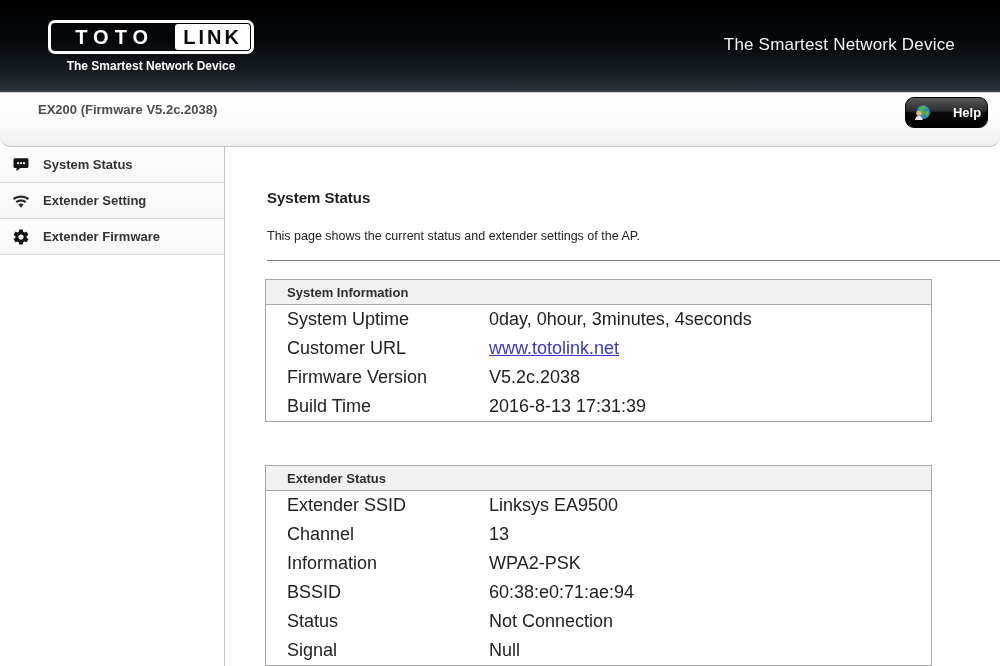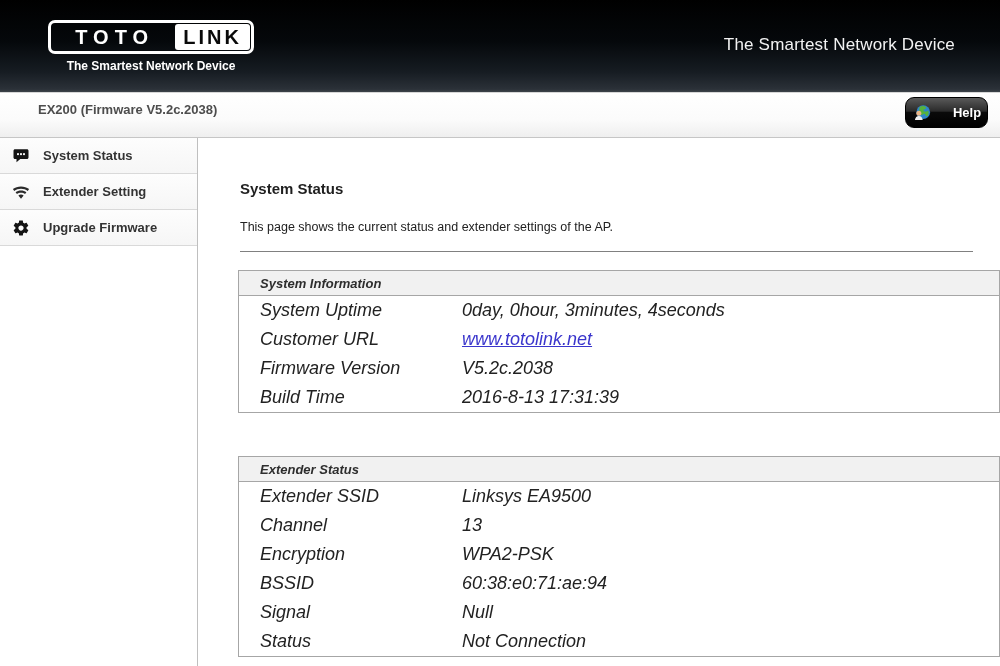--- a/index.html
+++ b/index.html
@@ -17,23 +17,23 @@
     color:#fff; font-weight:bold; font-size:20px; letter-spacing:6px; padding-left:4px; }
   .logo-part2 { display:flex; align-items:center; justify-content:center;
     background:#fff; color:#0a0a0a; font-weight:bold; font-size:20px;
     letter-spacing:3px; padding:0 8px; border-radius:3px; margin:1px; }
   .logo-tagline { margin-top:5px; text-align:center; color:#fff;
     font-weight:bold; font-size:12px; }
   .header-tagline { position:absolute; right:45px; top:35px; color:#f2f2f2;
     font-size:17px; font-weight:normal; letter-spacing:0.2px; }
 
   
-  .subheader { position:relative; height:45px;
+  .subheader { position:relative; height:54px;
     background:linear-gradient(180deg,#ffffff 0%,#fbfbfb 60%,#efefef 100%);
-    border-bottom:1px solid #c6c6c6; }
+    border-bottom:1px solid #c6c6c6;border-radius:11px; }
   .device-title { position:absolute; left:38px; top:9px; font-size:13px;
     font-weight:bold; color:#4d4d4d; }
   .help-button { position:absolute; right:12px; top:4px; width:83px; height:31px;
     display:flex; align-items:center; justify-content:center; gap:21px;
     background:linear-gradient(180deg,#5a5a5a 0%,#2b2b2b 45%,#0a0a0a 50%,#000 100%);
     border:1px solid #000; border-radius:9px; cursor:pointer;
     color:#fff; font-weight:bold; font-size:13px; }
   .help-button svg { display:block; }
 
   
@@ -47,21 +47,21 @@
   .side-item .icon { width:18px; height:18px; display:flex; align-items:center; }
   .side-item .label { font-size:13px; font-weight:bold; color:#333; }
 
   
   .content { flex:1; padding-left:42px; }
   .page-title { margin-top:42px; font-size:15px; font-weight:bold; color:#1f1f1f; }
   .page-desc { margin-top:23px; font-size:12.5px; color:#222; }
   .rule { margin-top:17px; width:733px; border:0; border-top:1px solid #808080; height:0; }
 
   
-  .status-table { width:762px; border:1px solid #a6a6a6; margin-left:-2px;font-style:italic; }
+  .status-table { width:667px; border:1px solid #a6a6a6; margin-left:-2px; }
   .status-table.first { margin-top:18px; }
   .status-table.second { margin-top:43px; }
   .table-header { height:25px; background:#f1f1f1; border-bottom:1px solid #a6a6a6;
     display:flex; align-items:center; padding-left:21px;
     font-size:13px; font-weight:bold; color:#2e2e2e; }
   .table-body { background:#fff; }
   .t-row { display:flex; height:29px; align-items:center; }
   .t-label { width:223px; padding-left:21px; font-size:18px; color:#222; }
   .t-value { font-size:18px; color:#222; }
   .t-value a { color:#3a35cc; text-decoration:underline; }
@@ -116,21 +116,21 @@
         </svg>
       </span>
       <span class="label">Extender Setting</span>
     </div>
     <div class="side-item">
       <span class="icon">
         <svg width="18" height="18" viewBox="0 0 24 24" fill="#141414">
           <path d="M19.4 13c.04-.32.06-.66.06-1s-.02-.68-.07-1l2.11-1.65c.19-.15.24-.42.12-.64l-2-3.46c-.12-.22-.39-.3-.61-.22l-2.49 1c-.52-.4-1.08-.73-1.69-.98l-.38-2.65C14.46 2.18 14.25 2 14 2h-4c-.25 0-.46.18-.49.42l-.38 2.65c-.61.25-1.17.59-1.69.98l-2.49-1c-.23-.09-.49 0-.61.22l-2 3.46c-.13.22-.07.49.12.64L4.57 11c-.05.32-.07.66-.07 1s.02.68.07 1l-2.11 1.65c-.19.15-.24.42-.12.64l2 3.46c.12.22.39.3.61.22l2.49-1c.52.4 1.08.73 1.69.98l.38 2.65c.03.24.24.42.49.42h4c.25 0 .46-.18.49-.42l.38-2.65c.61-.25 1.17-.59 1.69-.98l2.49 1c.23.09.49 0 .61-.22l2-3.46c.12-.22.07-.49-.12-.64L19.4 13zM12 15.5c-1.93 0-3.5-1.57-3.5-3.5s1.57-3.5 3.5-3.5 3.5 1.57 3.5 3.5-1.57 3.5-3.5 3.5z"></path>
         </svg>
       </span>
-      <span class="label">Upgrade Firmware</span>
+      <span class="label">Extender Firmware</span>
     </div>
   </aside>
 
   <main class="content">
     <h1 class="page-title">System Status</h1>
     <p class="page-desc">This page shows the current status and extender settings of the AP.</p>
     <hr class="rule">
 
     <section class="status-table first">
       <div class="table-header">System Information</div>
@@ -159,31 +159,31 @@
       <div class="table-body">
         <div class="t-row">
           <span class="t-label">Extender SSID</span>
           <span class="t-value">Linksys EA9500</span>
         </div>
         <div class="t-row">
           <span class="t-label">Channel</span>
           <span class="t-value">13</span>
         </div>
         <div class="t-row">
-          <span class="t-label">Encryption</span>
+          <span class="t-label">Information</span>
           <span class="t-value">WPA2-PSK</span>
         </div>
         <div class="t-row">
           <span class="t-label">BSSID</span>
           <span class="t-value">60:38:e0:71:ae:94</span>
         </div>
         <div class="t-row">
+          <span class="t-label">Status</span>
+          <span class="t-value">Not Connection</span>
+        </div>
+        <div class="t-row">
           <span class="t-label">Signal</span>
           <span class="t-value">Null</span>
-        </div>
-        <div class="t-row">
-          <span class="t-label">Status</span>
-          <span class="t-value">Not Connection</span>
         </div>
       </div>
     </section>
   </main>
 </div>
 
 </body></html>

